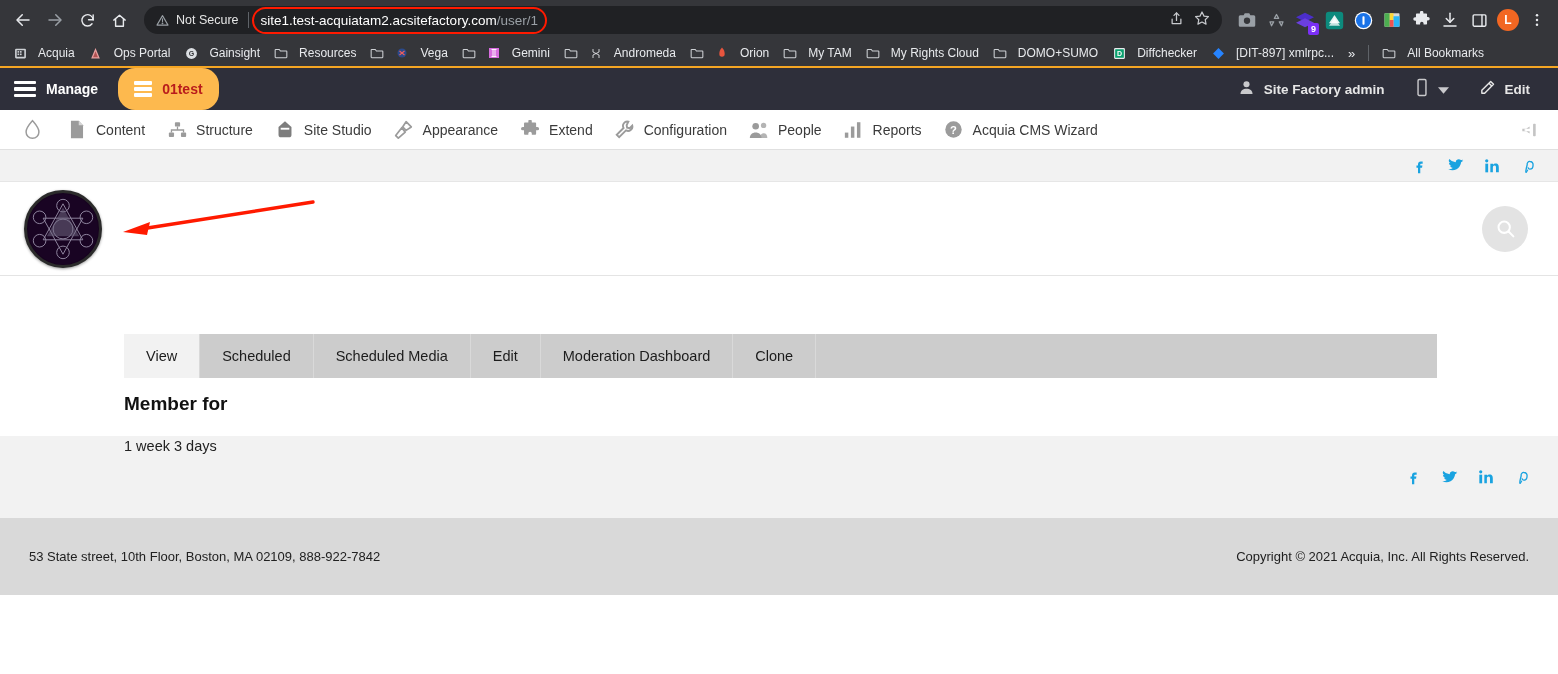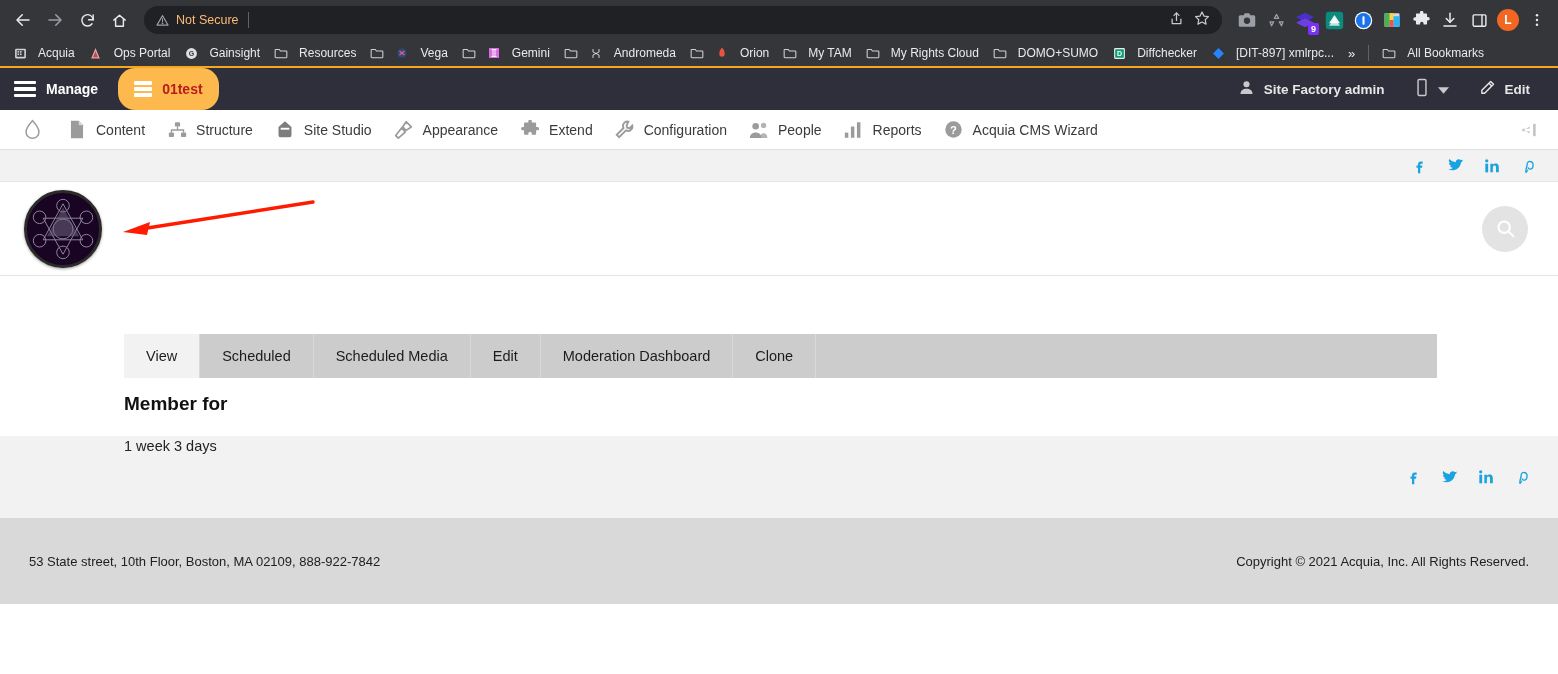--- a/index.html
+++ b/index.html
@@ -25,21 +25,21 @@
   .nav-btn svg { display:block; }
 
   .omnibox {
     flex:1 1 auto; height:28px; background:#202124;
     border-radius:14px; margin-left:8px; margin-right:6px;
     display:flex; align-items:center; padding:0 12px;
     position:relative; min-width:0;
   }
   .not-secure {
     display:flex; align-items:center; gap:7px;
-    color:#fdba74; font-size:12.5px; white-space:nowrap;
+    color:#e5e5e5; font-size:12.5px; white-space:nowrap;
     padding-right:9px;
   }
   .omni-divider {
     width:1px; height:16px; background:#5f6368; flex:0 0 auto;
   }
   .url-wrap {
     position:relative; padding:2px 9px 2px 9px; margin-left:3px;
     display:flex; align-items:center; white-space:nowrap;
   }
   .url-ring {
@@ -162,21 +162,21 @@
   .tab.filler { flex:1 1 auto; border-right:none; }
   .mtitle { font-size:19px; font-weight:bold; color:#111; margin-top:15px; }
   .mbody { font-size:14.5px; color:#222; margin-top:23px; }
 
   
   .footer-social {
     background:#f2f2f2; height:82px; display:flex; align-items:center;
     justify-content:flex-end; padding-right:28px; gap:20px;
   }
   .footer-bar {
-    background:#d9d9d9; height:86px; display:flex; align-items:center;
+    background:#d9d9d9; height:77px; display:flex; align-items:center;
     justify-content:space-between; padding:16px 29px; font-size:13px; color:#212121;
   }
 </style>
 </head>
 <body>
 
 <div class="browser-chrome">
 
   <div class="toolbar">
     <div class="nav-btn">
@@ -207,20 +207,25 @@
     <div class="omnibox">
       <div class="not-secure">
         <svg width="13" height="13" viewBox="0 0 24 24" fill="none" stroke="#9aa0a6" stroke-width="2" stroke-linecap="round" stroke-linejoin="round">
             <path d="M12 3 1.8 20.5h20.4z"></path>
             <line x1="12" y1="9" x2="12" y2="14"></line>
             <circle cx="12" cy="17.3" r="0.7" fill="#9aa0a6"></circle>
           </svg>
         <span>Not Secure</span>
       </div>
       <div class="omni-divider"></div>
+      <div class="url-wrap">
+        <div class="url-ring"></div>
+        <span class="url-main">site1.test-acquiatam2.acsitefactory.com</span>
+          <span class="url-path">/user/1</span>
+      </div>
       <div class="omni-actions">
         <div>
           <svg width="15" height="15" viewBox="0 0 24 24" fill="none" stroke="#c8cace" stroke-width="2" stroke-linecap="round" stroke-linejoin="round">
               <path d="M12 3v12"></path>
               <polyline points="8 7 12 3 16 7"></polyline>
               <path d="M5 13v7h14v-7"></path>
             </svg>
         </div>
         <div>
           <svg width="16" height="16" viewBox="0 0 24 24" fill="none" stroke="#c8cace" stroke-width="1.8" stroke-linejoin="round">

